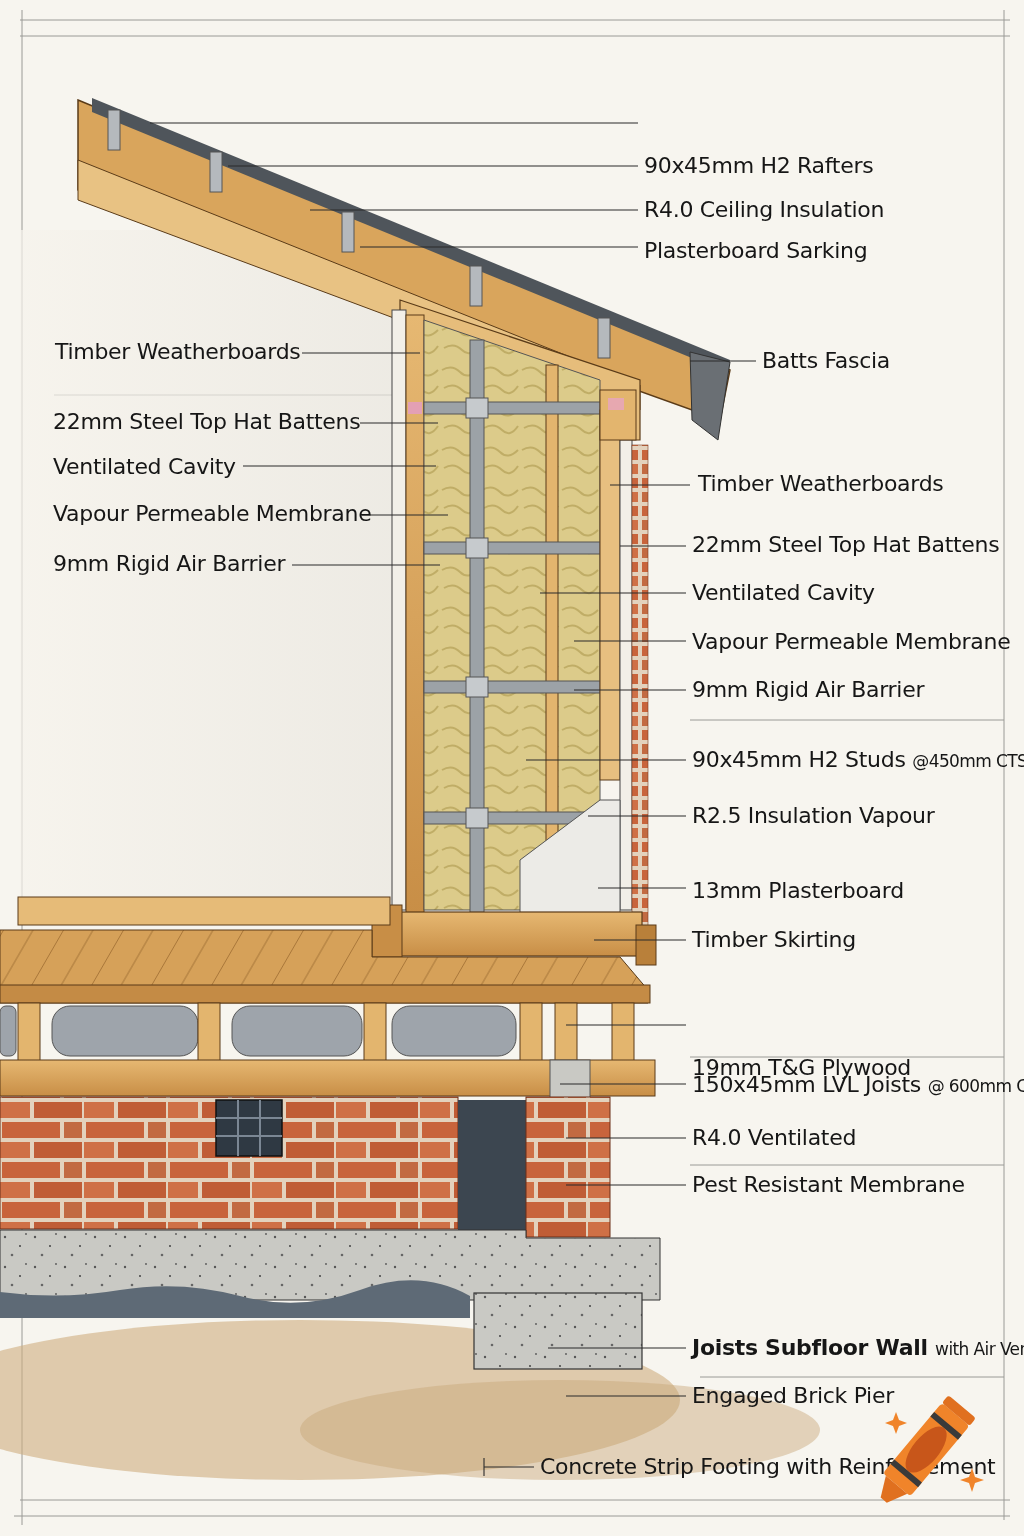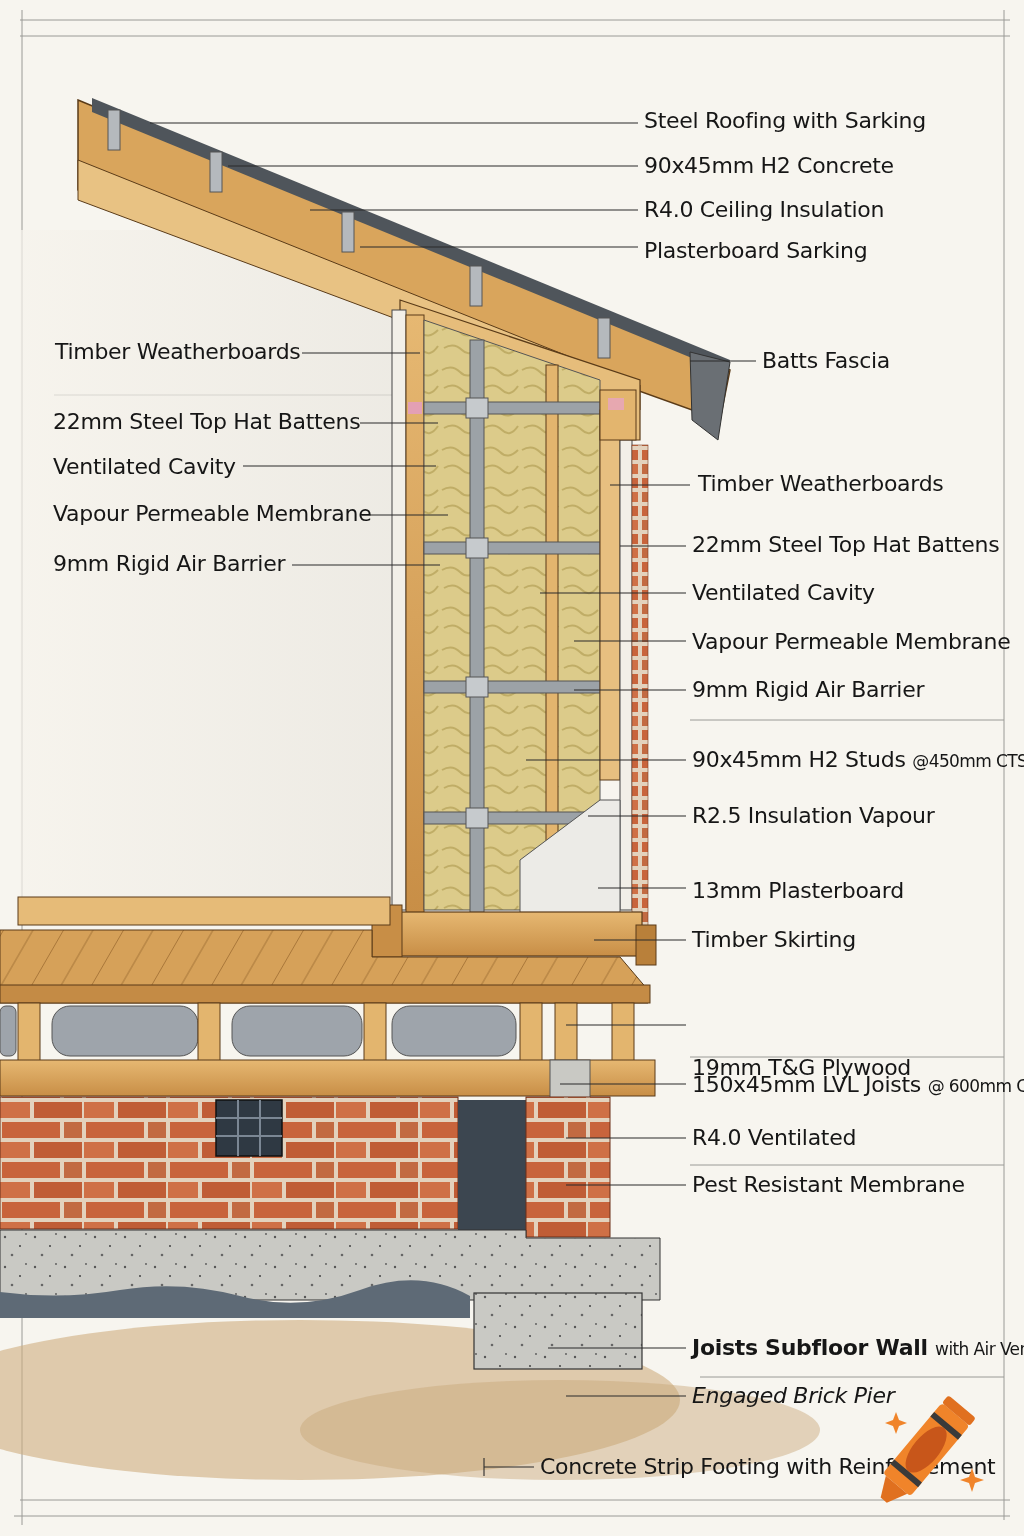--- a/index.html
+++ b/index.html
@@ -188,22 +188,21 @@
     <line x1="566" y1="1138" x2="686" y2="1138"></line>
     <line x1="566" y1="1185" x2="686" y2="1185"></line>
     <line x1="548" y1="1348" x2="686" y2="1348"></line>
     <line x1="566" y1="1396" x2="686" y2="1396"></line>
     <line x1="484" y1="1467" x2="534" y2="1467"></line>
     <line x1="484" y1="1458" x2="484" y2="1476"></line>
   </g>
 </svg>
 
 
-<div class="lbl" style="left:644px;top:108px;">Steel Roofing with Sarking</div>
-<div class="lbl" style="left:644px;top:153px;">90x45mm H2 Concrete</div>
+<div class="lbl" style="left:644px;top:153px;">90x45mm H2 Rafters</div>
 <div class="lbl" style="left:644px;top:197px;">R4.0 Ceiling Insulation</div>
 <div class="lbl" style="left:644px;top:238px;">Plasterboard Sarking</div>
 <div class="lbl" style="left:762px;top:348px;">Batts Fascia</div>
 
 
 <div class="lbl" style="left:55px;top:339px;">Timber Weatherboards</div>
 <div class="lbl" style="left:53px;top:409px;">22mm Steel Top Hat Battens</div>
 <div class="lbl" style="left:53px;top:454px;">Ventilated Cavity</div>
 <div class="lbl" style="left:53px;top:501px;">Vapour Permeable Membrane</div>
 <div class="lbl" style="left:53px;top:551px;">9mm Rigid Air Barrier</div>
@@ -220,21 +219,21 @@
 <div class="lbl" style="left:692px;top:927px;">Timber Skirting</div>
 
 
 <div class="lbl" style="left:692px;top:1011px;margin-top:44px;">19mm T&amp;G Plywood</div>
 <div class="lbl" style="left:692px;top:1072px;"><span>150x45mm LVL Joists</span> <span class="small">@ 600mm CTS</span></div>
 <div class="lbl" style="left:692px;top:1125px;">R4.0 Ventilated</div>
 <div class="lbl" style="left:692px;top:1172px;text-align:right;">Pest Resistant Membrane</div>
 
 
 <div class="lbl bold" style="left:692px;top:1335px;"><span>Joists Subfloor Wall</span> <span class="small">with Air Vents</span></div>
-<div class="lbl" style="left:692px;top:1383px;font-style:italic;">Engaged Brick Pier</div>
+<div class="lbl" style="left:692px;top:1383px;">Engaged Brick Pier</div>
 <div class="lbl" style="left:540px;top:1454px;">Concrete Strip Footing with Reinforcement</div>
 
 
 <svg id="logo" viewBox="0 0 140 130">
   <g transform="translate(70,65) rotate(-50)">
     <rect x="-52" y="-18" width="92" height="36" rx="4" fill="#f0842a"></rect>
     <ellipse cx="-6" cy="0" rx="28" ry="13" fill="#c8561a"></ellipse>
     <rect x="-40" y="-18" width="6" height="36" fill="#3a3a3a"></rect>
     <rect x="22" y="-18" width="6" height="36" fill="#3a3a3a"></rect>
     <rect x="40" y="-18" width="10" height="36" rx="3" fill="#e0701f"></rect>

